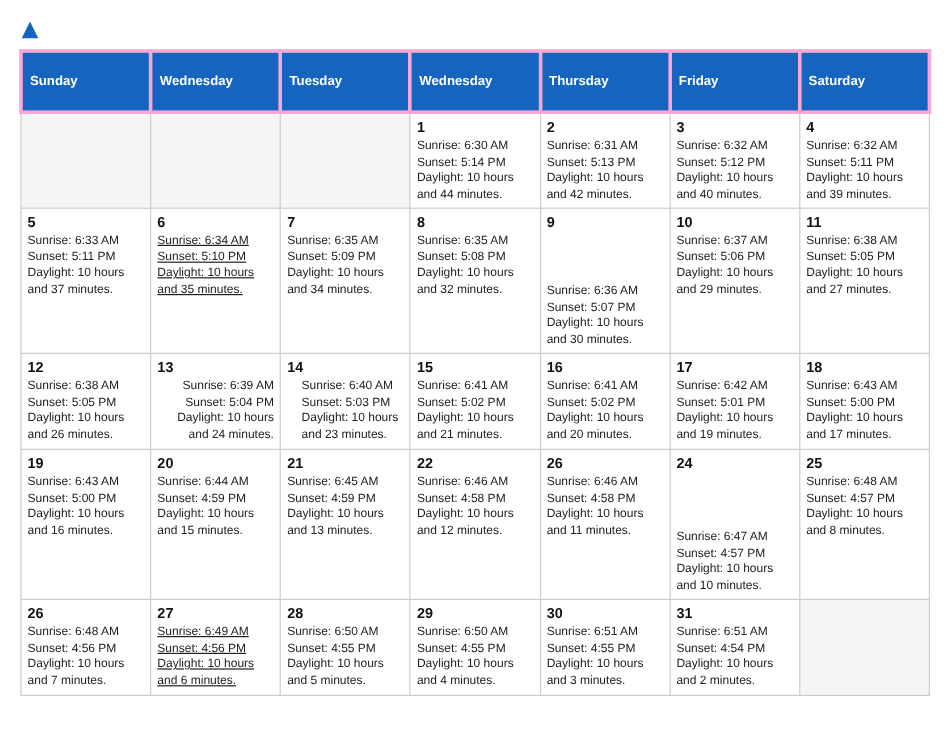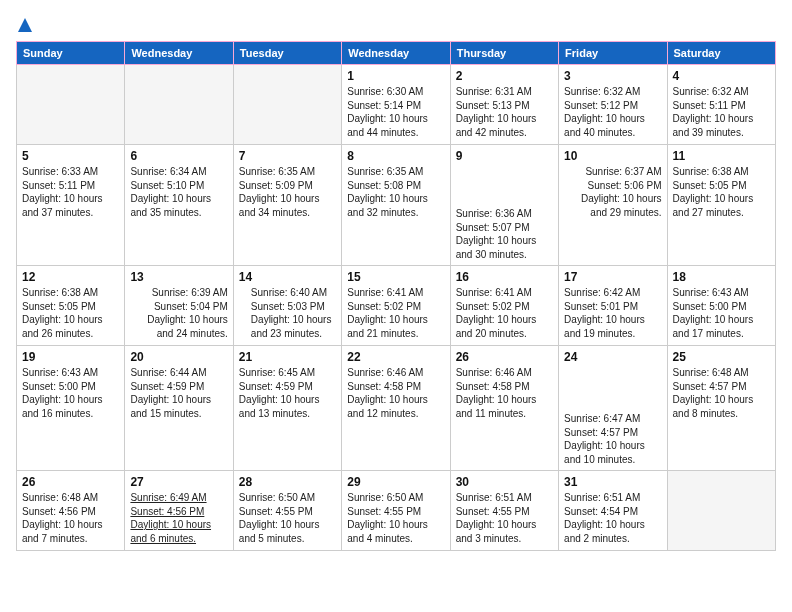--- a/index.html
+++ b/index.html
@@ -43,23 +43,23 @@
     }
     .calendar {
       width: 100%;
       border-collapse: collapse;
       font-size: 10.5px;
     }
     .calendar th {
       background-color: #1565c0;
       color: #fff;
       text-align: left;
-      padding: 5px 6px;
+      padding: 18px 6px;
       font-size: 11px;
-      border: 1px solid #f9a8d4;
+      border: 3px solid #f9a8d4;
     }
     .calendar td {
       border: 1px solid #ccc;
       vertical-align: top;
       padding: 4px 5px;
       width: calc(100% / 7);
       min-height: 70px;
       background: #fff;
     }
     .calendar td.empty {
@@ -150,21 +150,21 @@
       <tr class="week-row">
         <td>
           <div class="day-num">5</div>
           <div class="day-info" style="white-space: pre-line;">Sunrise: 6:33 AM
 Sunset: 5:11 PM
 Daylight: 10 hours
 and 37 minutes.</div>
         </td>
         <td>
           <div class="day-num">6</div>
-          <div class="day-info" style="white-space: pre-line;">Sunrise: 6:34 AM
+          <div class="day-info" style="white-space: pre-line; text-decoration: underline;">Sunrise: 6:34 AM
 Sunset: 5:10 PM
 Daylight: 10 hours
 and 35 minutes.</div>
         </td>
         <td>
           <div class="day-num">7</div>
           <div class="day-info" style="white-space: pre-line;">Sunrise: 6:35 AM
 Sunset: 5:09 PM
 Daylight: 10 hours
 and 34 minutes.</div>
@@ -178,21 +178,21 @@
         </td>
         <td>
           <div class="day-num">9</div>
           <div class="day-info" style="white-space: pre-line; margin-top: 44px;">Sunrise: 6:36 AM
 Sunset: 5:07 PM
 Daylight: 10 hours
 and 30 minutes.</div>
         </td>
         <td>
           <div class="day-num">10</div>
-          <div class="day-info" style="white-space: pre-line; text-align: right;">Sunrise: 6:37 AM
+          <div class="day-info" style="white-space: pre-line;">Sunrise: 6:37 AM
 Sunset: 5:06 PM
 Daylight: 10 hours
 and 29 minutes.</div>
         </td>
         <td>
           <div class="day-num">11</div>
           <div class="day-info" style="white-space: pre-line;">Sunrise: 6:38 AM
 Sunset: 5:05 PM
 Daylight: 10 hours
 and 27 minutes.</div>

